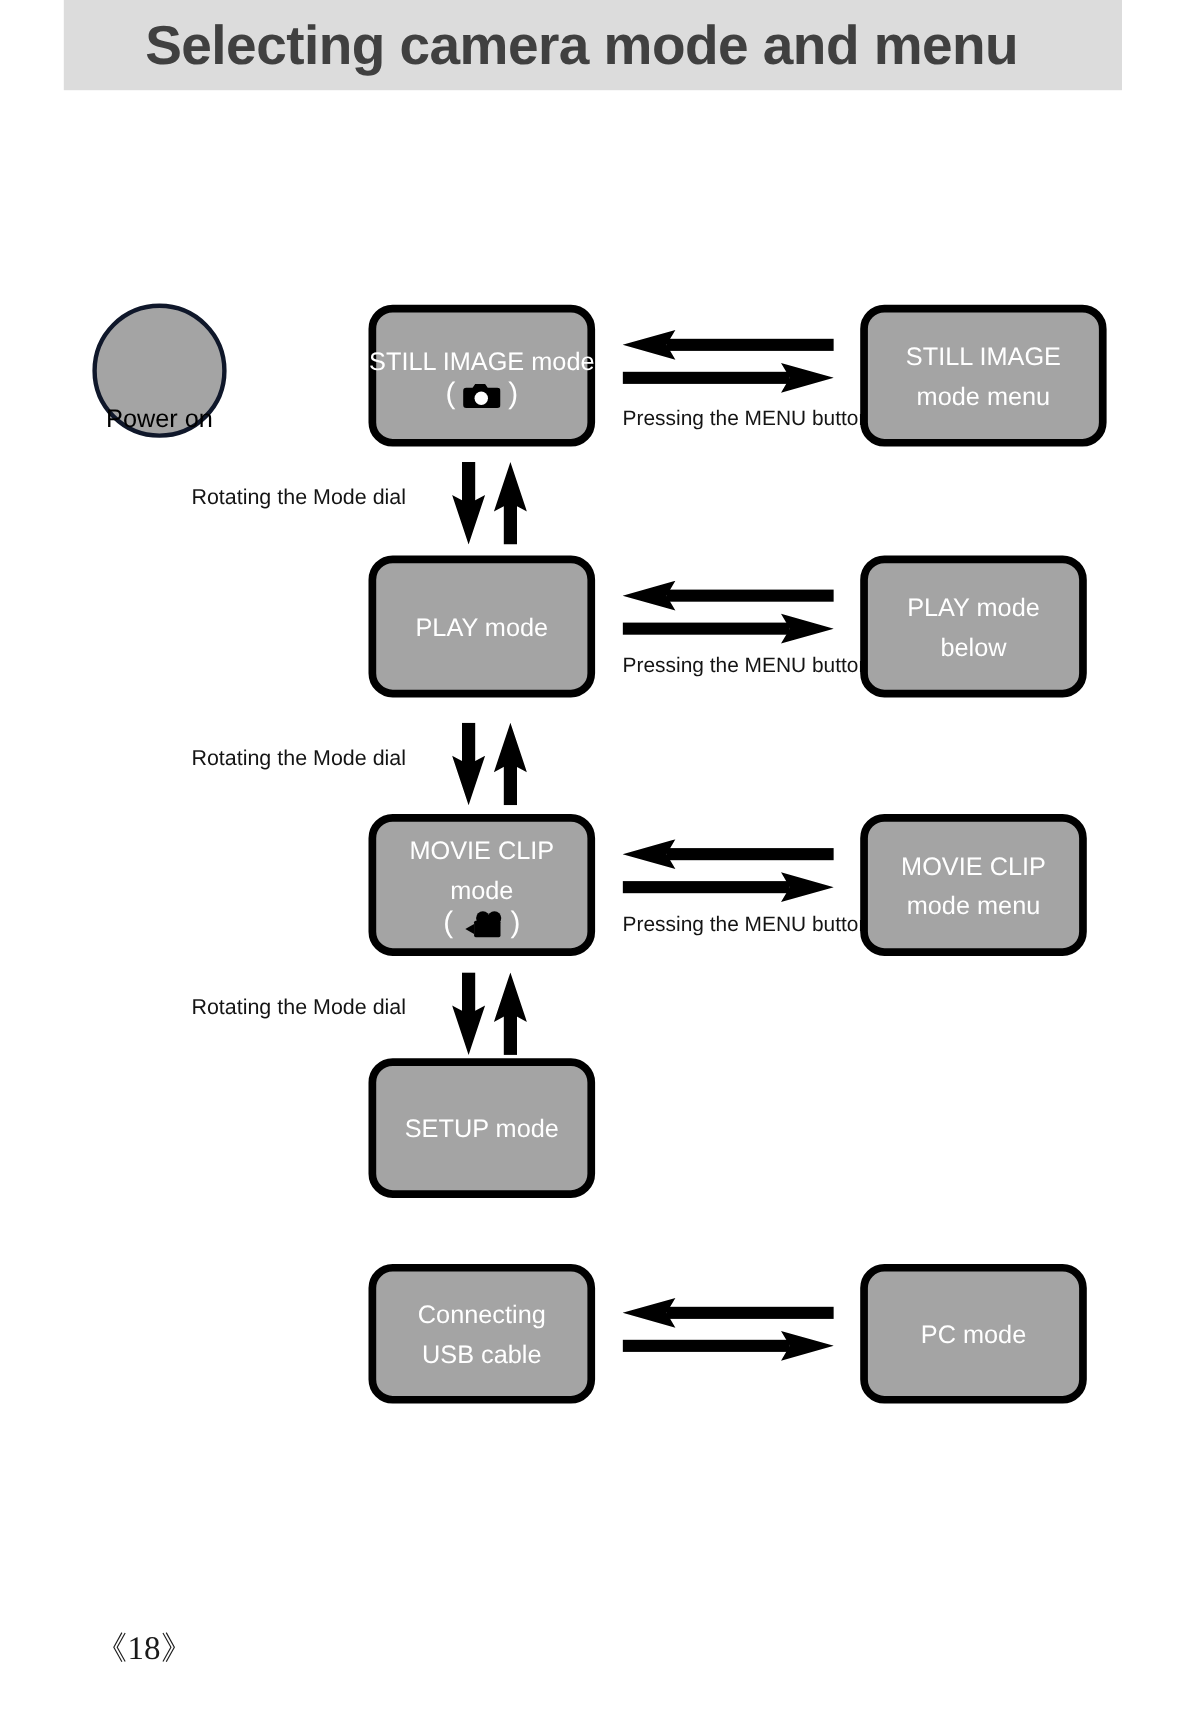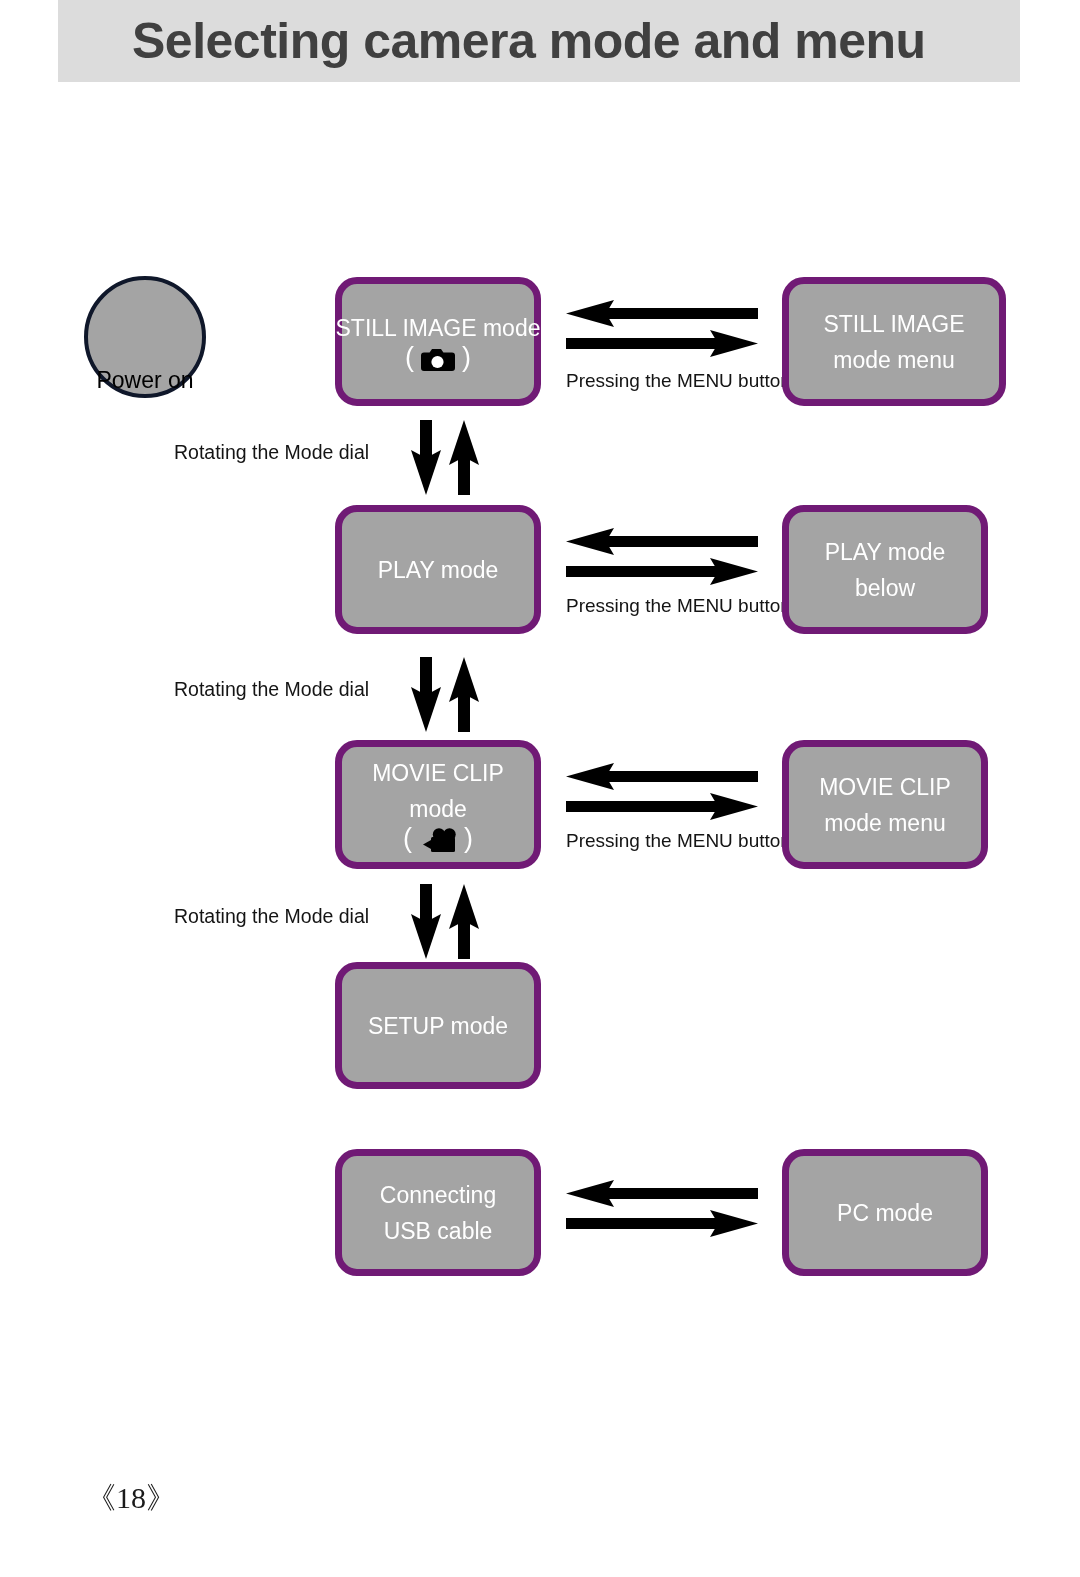--- a/index.html
+++ b/index.html
@@ -64,21 +64,21 @@
     top: 0;
     width: 1080px;
     height: 1577px;
   }
 
   
   .mode-box {
     position: absolute;
     box-sizing: border-box;
     background: #a4a4a4;
-    border: 7px solid #701a75;
+    border: 7px solid #000000;
     border-radius: 22px;
     display: flex;
     flex-direction: column;
     align-items: center;
     justify-content: center;
     color: #ffffff;
     font-size: 23px;
     line-height: 36px;
     text-align: center;
   }

